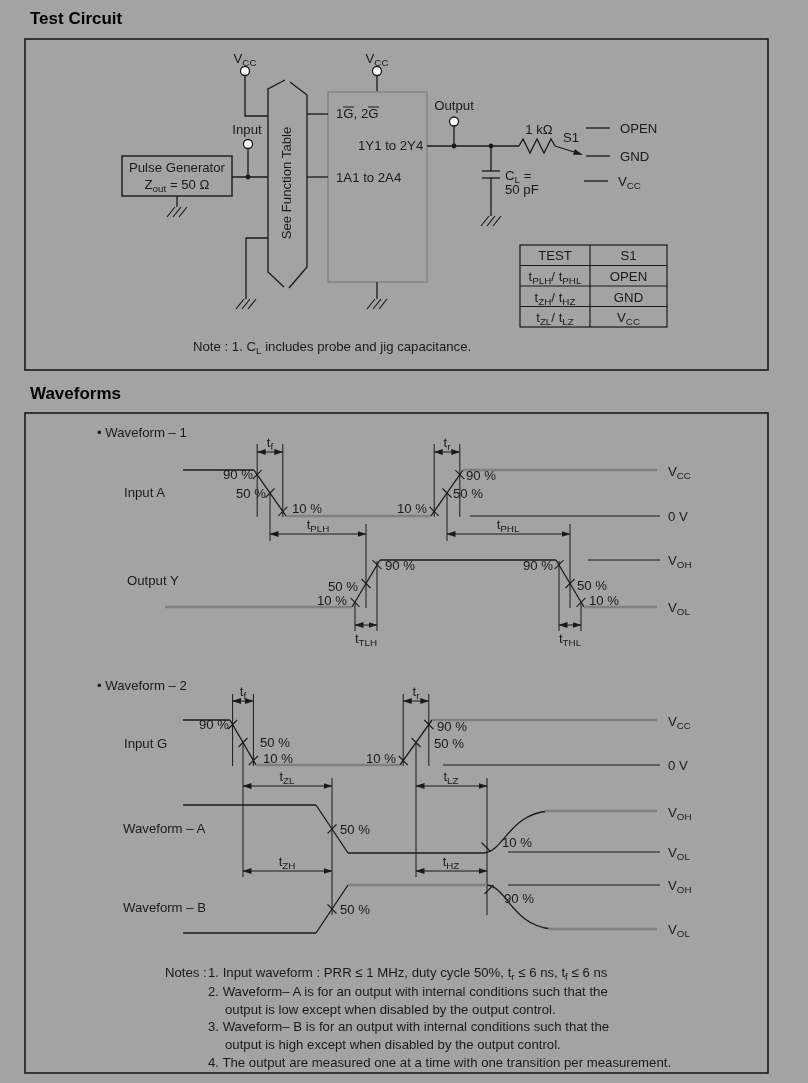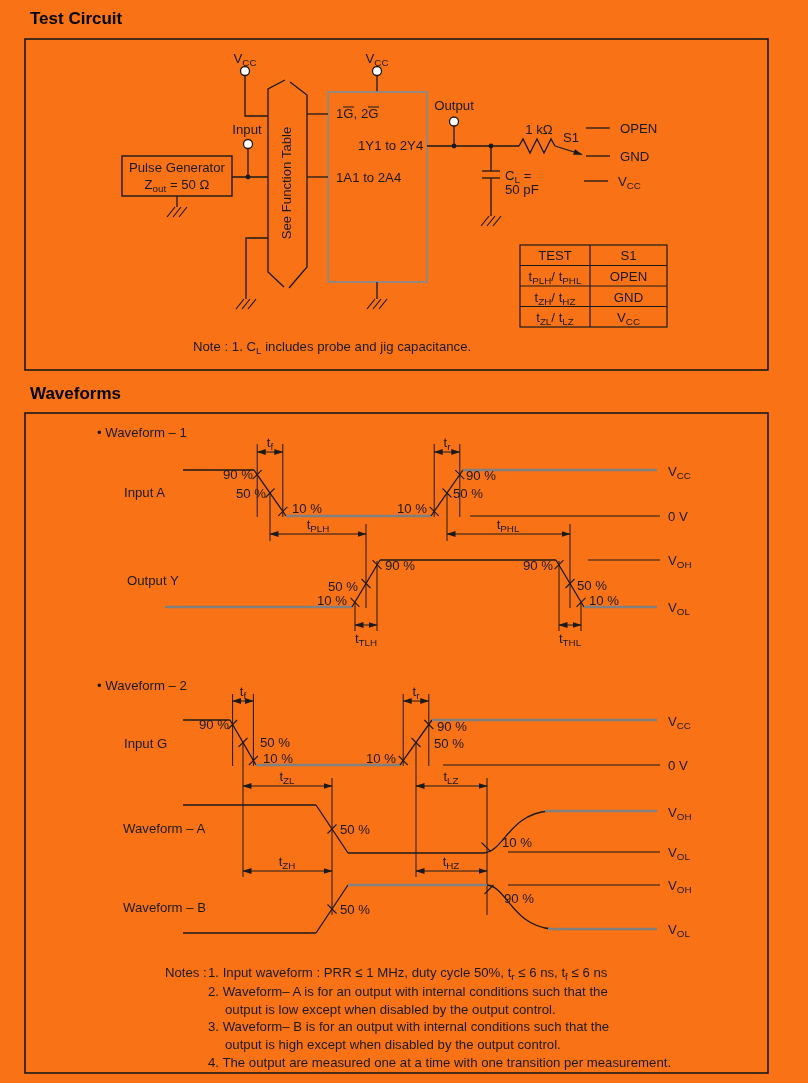--- a/index.html
+++ b/index.html
@@ -1,16 +1,16 @@
 <!DOCTYPE html>
 <html style="--ink: #1a1a1a; --waveform-gray: #808080; --box-gray: #8a8a8a;"><head>
 <meta charset="utf-8">
 <style>
   html,body { margin:0; padding:0; background:#ffffff; }
-  #page { width:808px; height:1083px; position:relative; background:#f97316; }
+  #page { width:808px; height:1083px; position:relative; background:#a3a3a3; }
   svg { display:block; }
   text { font-family:"Liberation Sans", sans-serif; font-size:13.2px; fill:var(--ink,#1a1a1a); }
   .title { font-size:17px; font-weight:bold; fill:#000; }
   .sub { font-size:9.8px; }
   .frame { fill:none; stroke:var(--ink,#1a1a1a); stroke-width:1.6; }
   .wire { fill:none; stroke:var(--ink,#1a1a1a); stroke-width:1.3; }
   .lead { fill:none; stroke:var(--ink,#1a1a1a); stroke-width:1.3; }
   .sig  { fill:none; stroke:var(--waveform-gray,#808080); stroke-width:2.4; }
   .ref  { fill:none; stroke:var(--ink,#1a1a1a); stroke-width:1; }
   .dim  { fill:none; stroke:var(--ink,#1a1a1a); stroke-width:1; }

